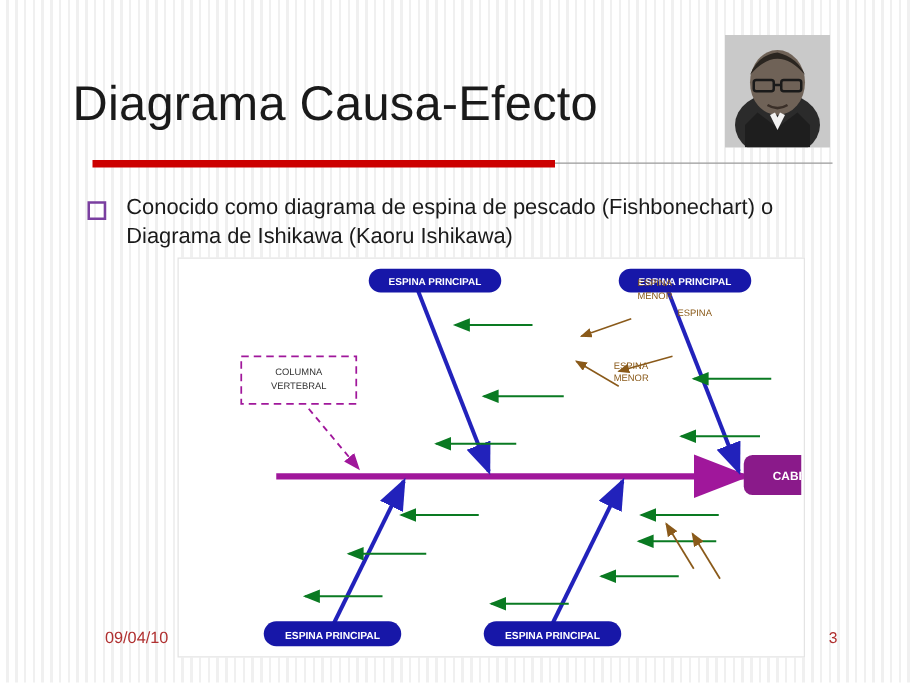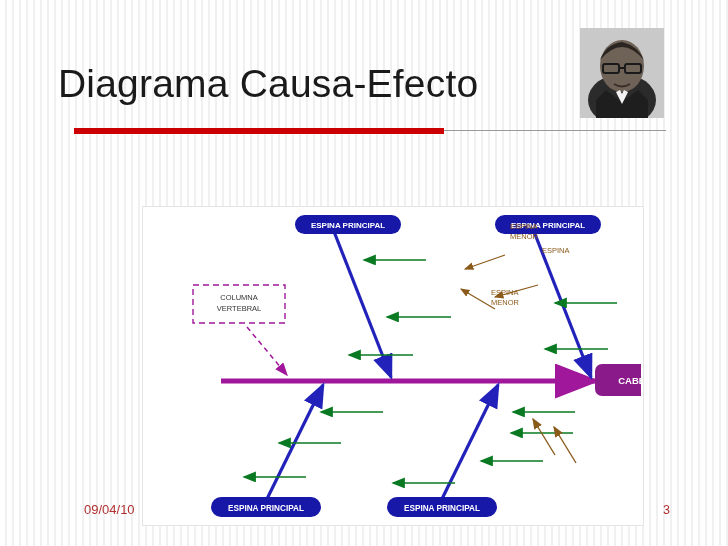--- a/index.html
+++ b/index.html
@@ -146,20 +146,24 @@
         <path d="M26 62 L42 74 L58 62 L68 72 L68 90 L16 90 L16 72 Z" fill="#1e1e1e"></path>
         <path d="M36 64 L42 76 L48 64 L44 62 L42 66 L40 62 Z" fill="#f2f2f2"></path>
       </svg>
     </div>
 
     <div class="rule-wrap">
       <div class="rule-red"></div>
       <div class="rule-grey"></div>
     </div>
 
+    <div class="bullet-row">
+      <span class="bullet-mark"></span>
+      <span class="bullet-text">Conocido como diagrama de espina de pescado (Fishbonechart) o Diagrama de Ishikawa (Kaoru Ishikawa)</span>
+    </div>
 
     <div class="figure">
       <svg class="fig-svg" width="498" height="316" viewBox="0 0 498 316">
         <defs>
           <marker id="ar-blue" markerWidth="9" markerHeight="9" refX="7" refY="3.2" orient="auto">
             <path d="M0,0 L8,3.2 L0,6.4 z" fill="#2222bb"></path>
           </marker>
           <marker id="ar-green" markerWidth="9" markerHeight="9" refX="7" refY="3.2" orient="auto">
             <path d="M0,0 L8,3.2 L0,6.4 z" fill="#0a7a22"></path>
           </marker>

